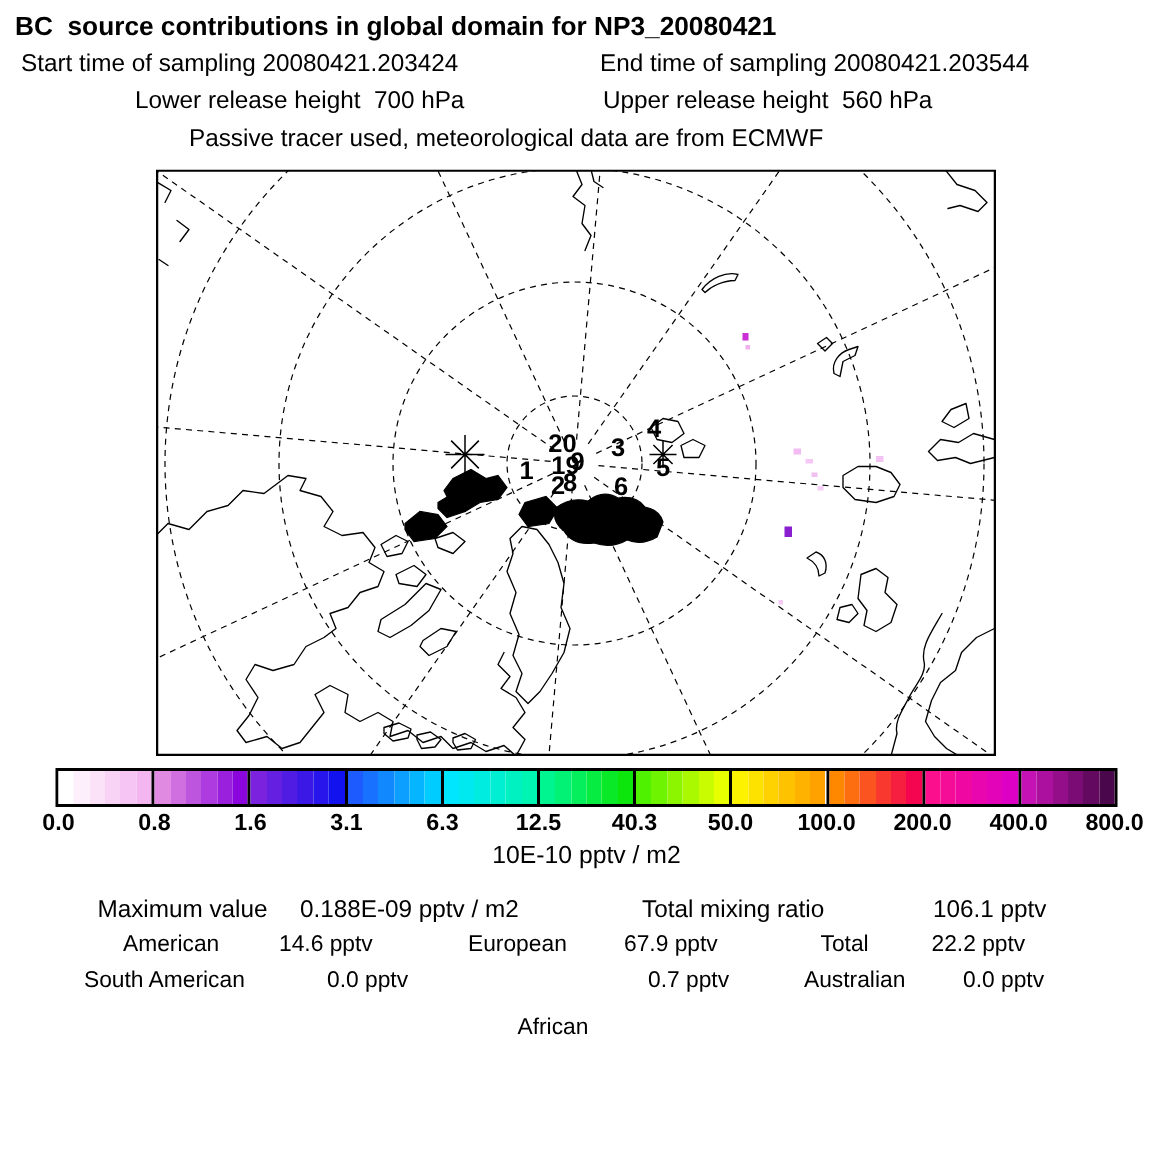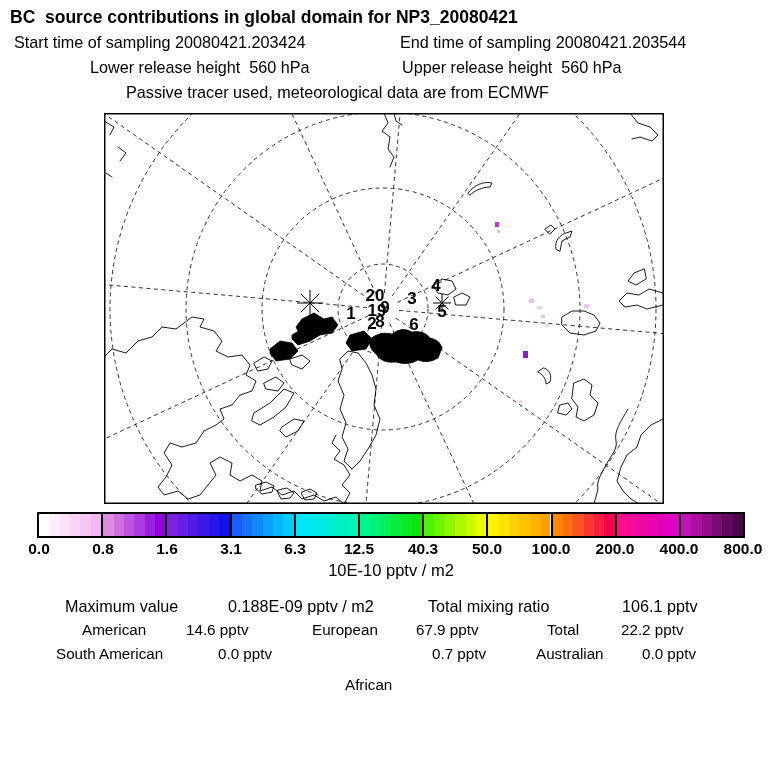--- a/index.html
+++ b/index.html
@@ -27,21 +27,21 @@
   svg .star{stroke:#000;stroke-width:1;}
 </style>
 </head>
 <body>
 
 <div class="page">
 
   <div class="t title" style="left:10px;top:7px;">BC  source contributions in global domain for NP3_20080421</div>
   <div class="t h2" style="left:14px;top:33px;">Start time of sampling 20080421.203424</div>
   <div class="t h2" style="left:400px;top:33px;">End time of sampling 20080421.203544</div>
-  <div class="t h2" style="left:90px;top:58px;">Lower release height  560 hPa</div>
+  <div class="t h2" style="left:90px;top:58px;">Lower release height  700 hPa</div>
   <div class="t h2" style="left:402px;top:58px;">Upper release height  560 hPa</div>
   <div class="t h2" style="left:126px;top:83px;">Passive tracer used, meteorological data are from ECMWF</div>
 
   <div class="mapwrap">
     <svg id="mapsvg" width="560" height="391" viewBox="0 0 560 391">
       <defs>
         <clipPath id="frameclip">
             <rect x="1" y="1" width="558" height="389"></rect>
           </clipPath>
       </defs>
@@ -247,21 +247,21 @@
       <span class="cb-tick" style="left: 423px;">40.3</span>
       <span class="cb-tick" style="left: 487px;">50.0</span>
       <span class="cb-tick" style="left: 551px;">100.0</span>
       <span class="cb-tick" style="left: 615px;">200.0</span>
       <span class="cb-tick" style="left: 679px;">400.0</span>
       <span class="cb-tick" style="left: 743px;">800.0</span>
     </div>
   <div class="unit">10E-10 pptv / m2</div>
 
   <div class="t s1" style="left:65px;top:597px;">Maximum value</div>
-  <div class="t s1" style="left:228px;top:597px;">0.188E-09 pptv / m2</div>
+  <div class="t s1" style="left:200px;top:597px;">0.188E-09 pptv / m2</div>
   <div class="t s1" style="left:428px;top:597px;">Total mixing ratio</div>
   <div class="t s1" style="left:622px;top:597px;">106.1 pptv</div>
 
   <div class="t s2" style="left:82px;top:621px;">American</div>
   <div class="t s2" style="left:186px;top:621px;">14.6 pptv</div>
   <div class="t s2" style="left:312px;top:621px;">European</div>
   <div class="t s2" style="left:416px;top:621px;">67.9 pptv</div>
   <div class="t s2" style="left:547px;top:621px;">Total</div>
   <div class="t s2" style="left:621px;top:621px;">22.2 pptv</div>
 

